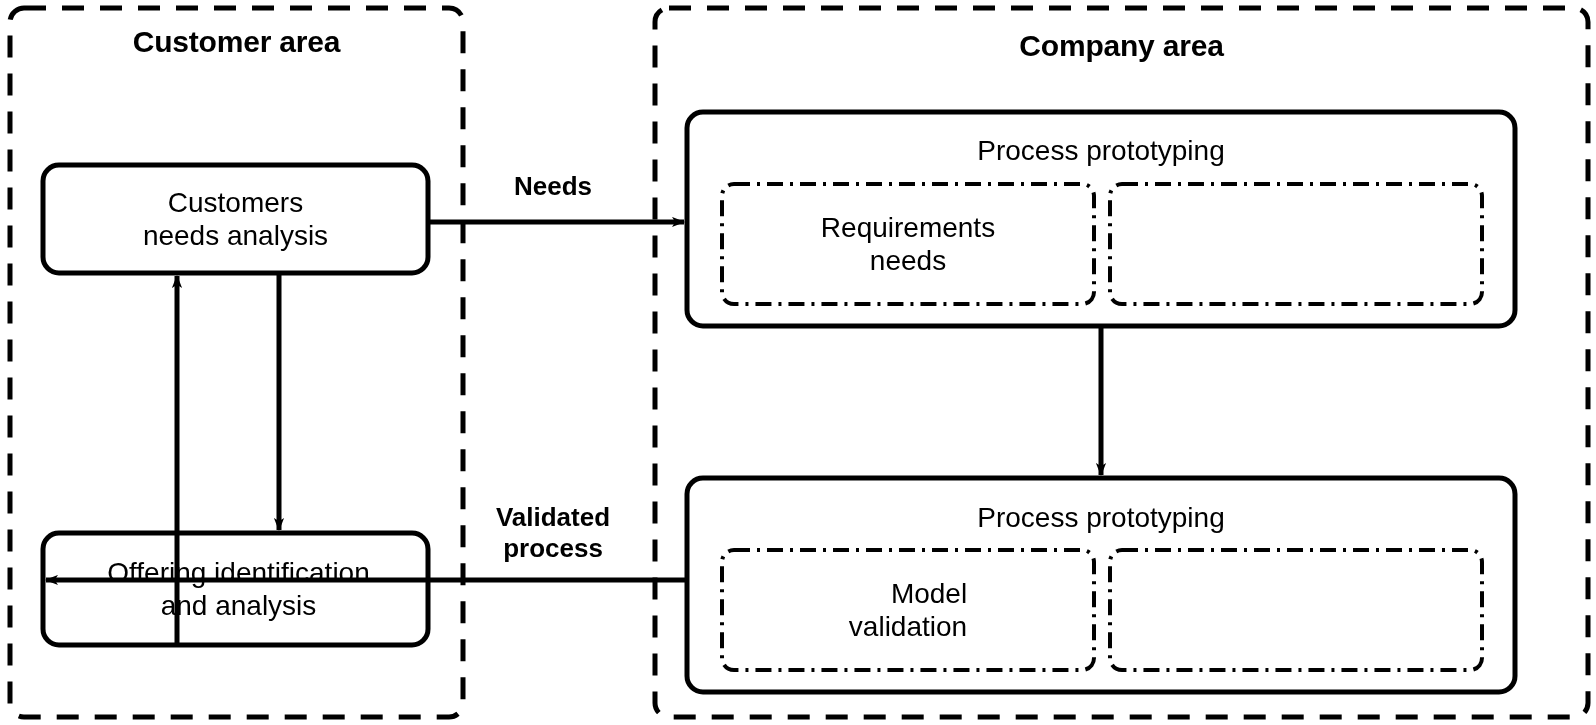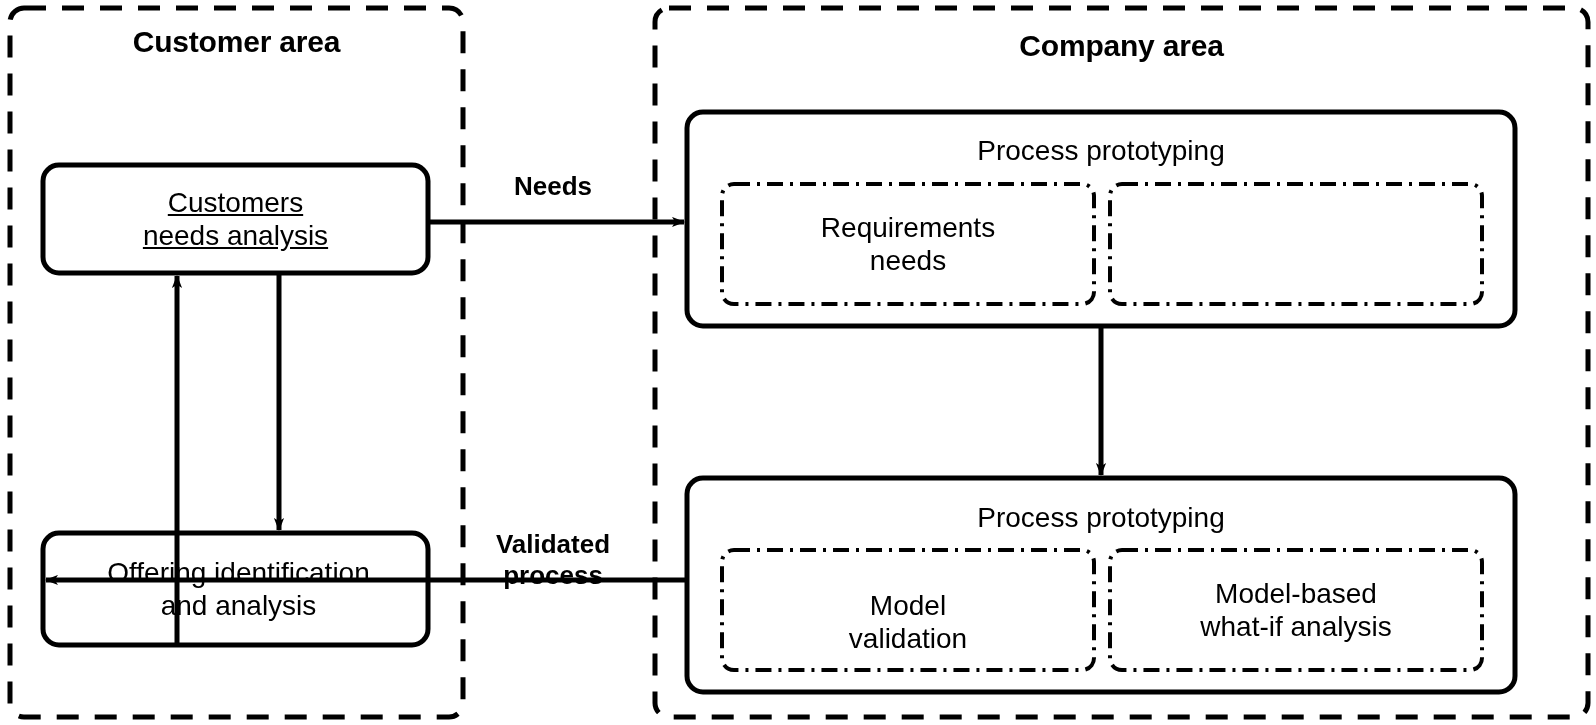--- a/index.html
+++ b/index.html
@@ -95,38 +95,36 @@
 
     <path d="M279,273 L279,530" fill="none" stroke="#000000" stroke-width="5" marker-end="url(#arrowhead)"></path>
 
     <path d="M177,645 L177,276" fill="none" stroke="#000000" stroke-width="5" marker-end="url(#arrowhead)"></path>
   </svg>
 
   <div class="node-label area-title" style="left:10px; top:24px; width:453px; height:36px;">Customer area</div>
 
   <div class="node-label area-title" style="left:655px; top:28px; width:933px; height:36px;text-align:center;">Company area</div>
 
-  <div class="node-label box-text" style="left:43px; top:165px; width:385px; height:108px;text-decoration:underline;">Customers
+  <div class="node-label box-text" style="left:43px; top:165px; width:385px; height:108px;">Customers
 needs analysis</div>
 
   <div class="node-label box-text" style="left:46px; top:533px; width:385px; height:112px;">Offering identification
 and analysis</div>
 
   <div class="node-label group-title" style="left:687px; top:133px; width:828px; height:36px;">Process prototyping</div>
 
   <div class="node-label group-title" style="left:687px; top:500px; width:828px; height:36px;">Process prototyping</div>
 
   <div class="node-label box-text" style="left:722px; top:184px; width:372px; height:120px;">Requirements
 needs</div>
 
 
-  <div class="node-label box-text" style="left:722px; top:562px; width:372px; height:120px;">Model
+  <div class="node-label box-text" style="left:722px; top:550px; width:372px; height:120px;text-align:right;">Model
 validation</div>
 
-  <div class="node-label box-text" style="left:1110px; top:550px; width:372px; height:120px;">Model-based
-what-if analysis</div>
 
   <div class="node-label edge-label" style="left:453px; top:168px; width:200px; height:36px;">Needs</div>
 
-  <div class="node-label edge-label" style="left:453px; top:522px; width:200px; height:76px;">Validated
+  <div class="node-label edge-label" style="left:453px; top:495px; width:200px; height:76px;">Validated
 process</div>
 
 </div>
 
 </body></html>

